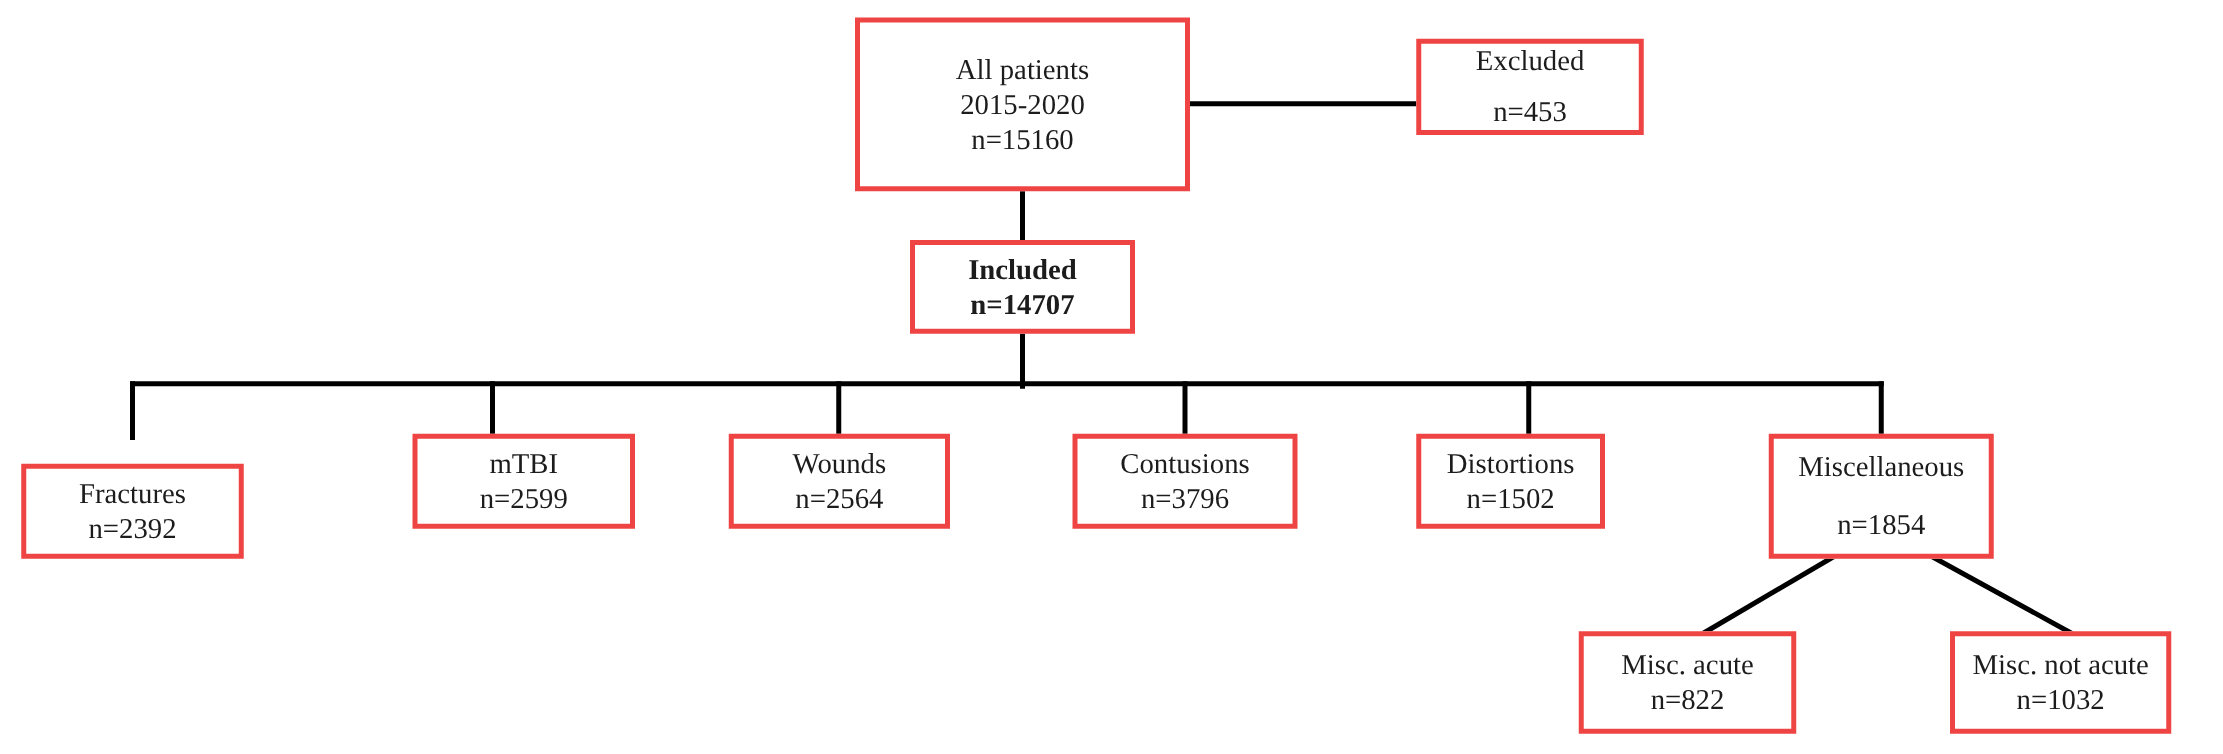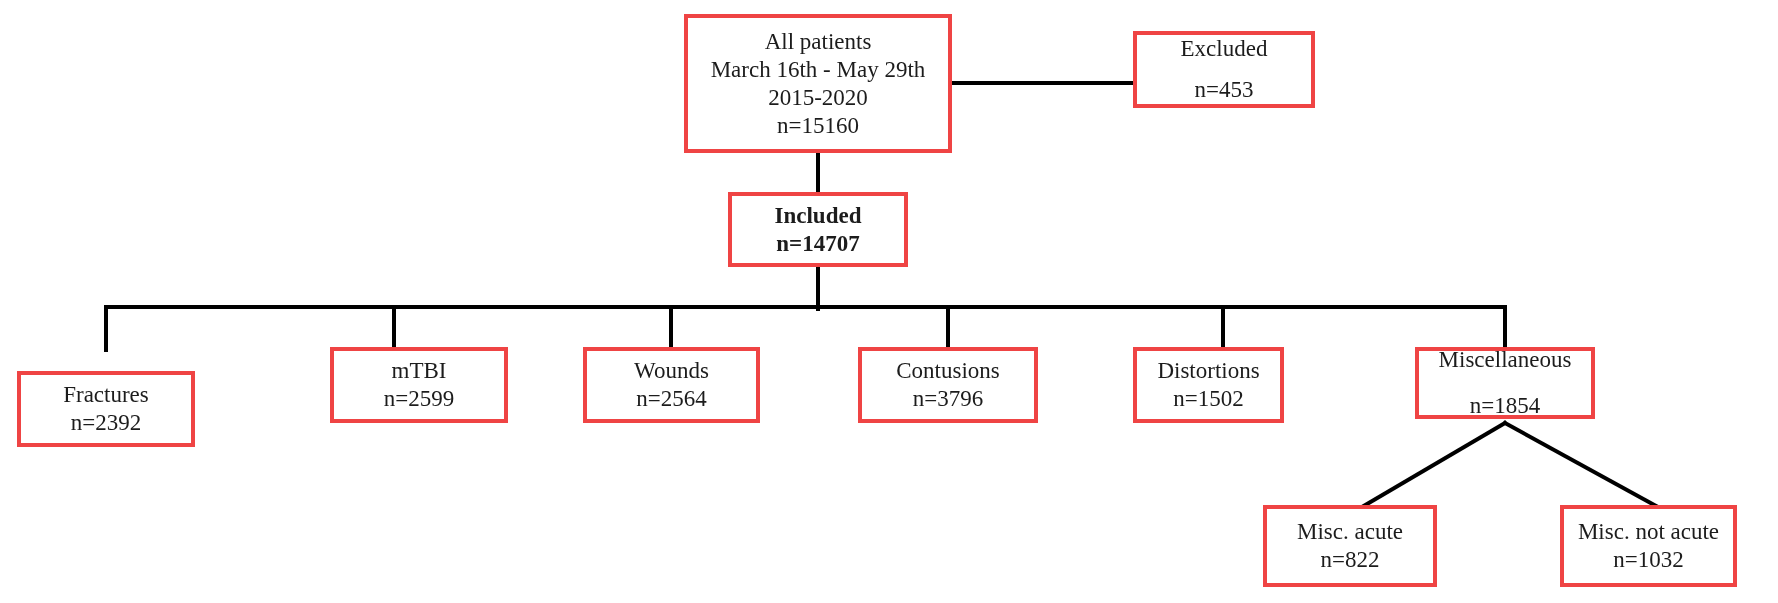--- a/index.html
+++ b/index.html
@@ -43,21 +43,21 @@
   }
   
   .n-all          { left: 684px;  top: 14px;  width: 268px; height: 139px; }
   .n-excluded     { left: 1133px; top: 31px;  width: 182px; height: 77px; justify-content: space-between;  }
   .n-included     { left: 728px;  top: 192px; width: 180px; height: 75px; font-weight: bold;  }
   .n-fractures    { left: 17px;   top: 347px; width: 178px; height: 76px; margin-top: 24px;  }
   .n-mtbi         { left: 305px;  top: 347px; width: 178px; height: 76px; margin-left: 25px;  }
   .n-wounds       { left: 583px;  top: 347px; width: 177px; height: 76px;  }
   .n-contusions   { left: 858px;  top: 347px; width: 180px; height: 76px;  }
   .n-distortions  { left: 1133px; top: 347px; width: 151px; height: 76px;  }
-  .n-misc         { left: 1415px; top: 347px; width: 180px; height: 72px; gap: 18px;  }
+  .n-misc         { left: 1415px; top: 347px; width: 180px; height: 100px; gap: 18px;  }
   .n-miscacute    { left: 1263px; top: 505px; width: 174px; height: 82px;  }
   .n-miscnotacute { left: 1560px; top: 505px; width: 177px; height: 82px;  }
 </style>
 </head>
 <body>
 
 <div class="canvas">
 
   <svg class="connectors" viewBox="0 0 1778 603" xmlns="http://www.w3.org/2000/svg">
     <line x1="818" y1="150" x2="818" y2="195"></line>
@@ -69,21 +69,20 @@
     <line x1="671" y1="307" x2="671" y2="350"></line>
     <line x1="948" y1="307" x2="948" y2="350"></line>
     <line x1="1223" y1="307" x2="1223" y2="350"></line>
     <line x1="1505" y1="307" x2="1505" y2="350"></line>
     <line x1="1505" y1="423" x2="1362" y2="507"></line>
     <line x1="1505" y1="423" x2="1658" y2="507"></line>
   </svg>
 
   <div class="node n-all">
     <div>All patients</div>
-    <div>March 16th - May 29th</div>
     <div>2015-2020</div>
     <div>n=15160</div>
   </div>
 
   <div class="node n-excluded">
     <div>Excluded</div>
     <div>n=453</div>
   </div>
 
   <div class="node n-included">

